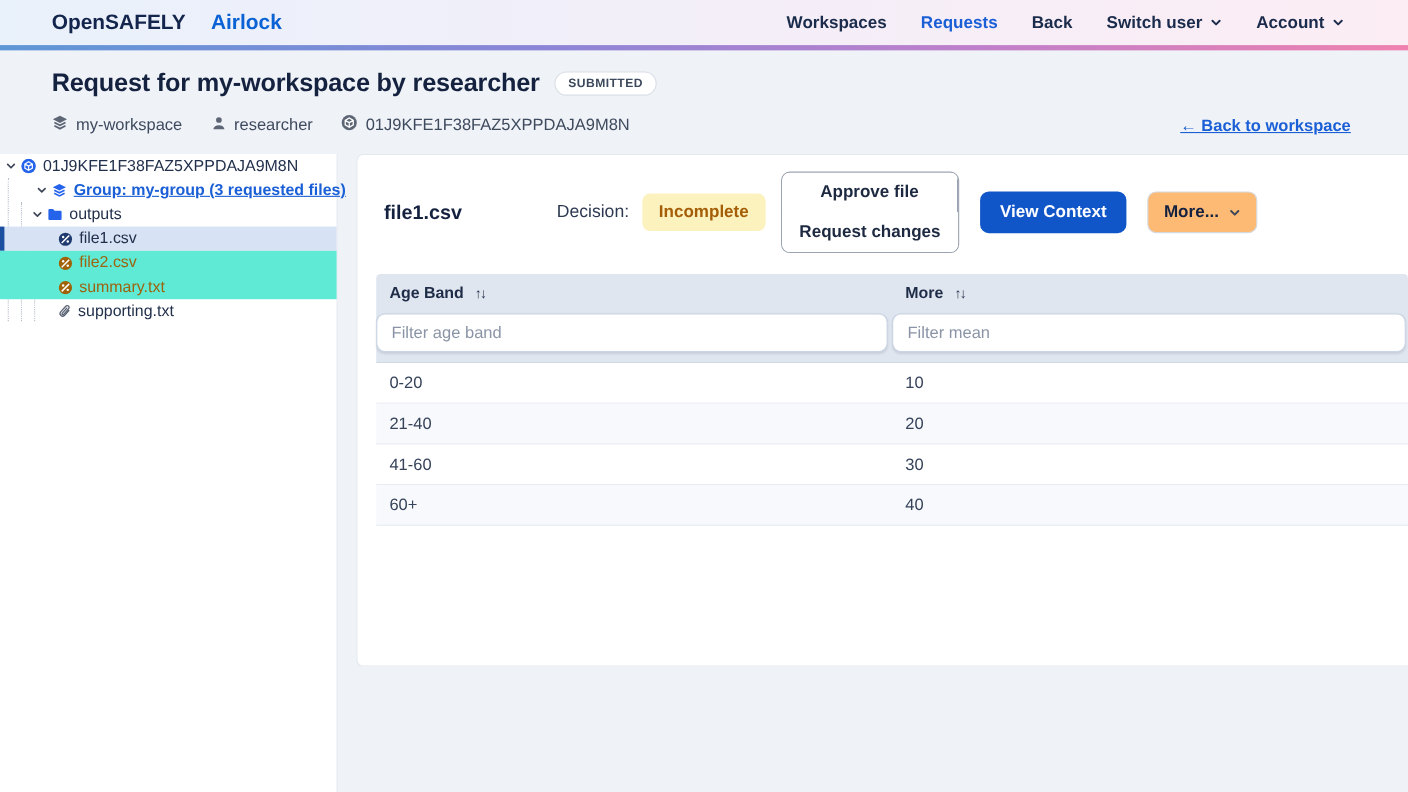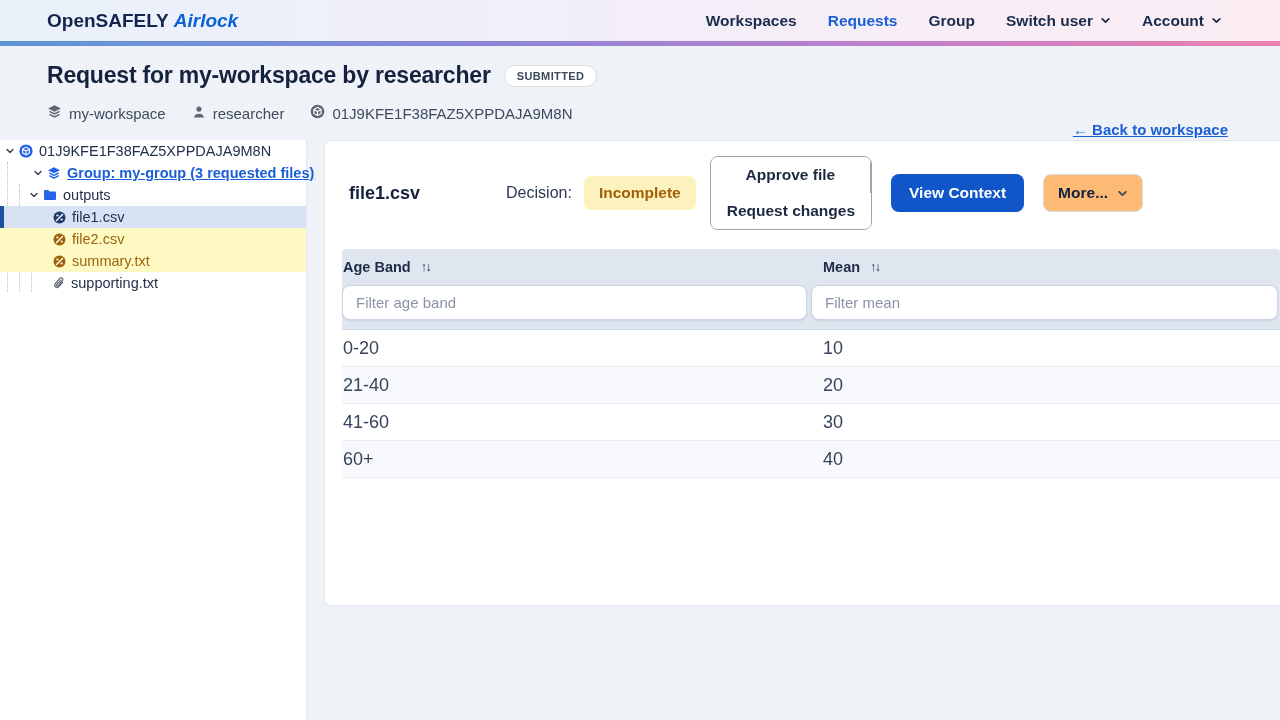--- a/index.html
+++ b/index.html
@@ -11,36 +11,36 @@
     color:#1d2940;
   }
   
   .topnav {
     height:41px; display:flex; align-items:center;
     background:linear-gradient(90deg,#e9f1fb 0%,#f4eef8 55%,#fcedf4 100%);
     padding:0 58px 0 47px;
   }
   .brand { font-size:19px; font-weight:bold; white-space:nowrap; }
   .brand .b1 { color:#13254c; }
-  .brand .b2 { color:#0b62d4; margin-left:5px;font-style:italic; }
+  .brand .b2 { color:#0b62d4; margin-left:23px; }
   .navlinks { margin-left:auto; display:flex; align-items:center; gap:31px; }
   .navitem { font-size:15.5px; font-weight:600; color:#1b2b4b; cursor:pointer; display:flex; align-items:center; gap:7px; }
   .navitem.active { color:#1a5fd6; }
   .gradbar { height:5px; background:linear-gradient(90deg,#5e97d6 0%,#8b85d7 38%,#c07fca 70%,#ef81af 100%); }
 
   
   .pagehead { background:#eff2f7; height:94px; padding:16px 50px 0 47px; position:relative; }
   .titlerow { display:flex; align-items:center; gap:13px; }
   .pagetitle { margin:0; font-size:23px; font-weight:700; color:#14213f; letter-spacing:-0.2px; }
   .statusbadge {
     background:#fff; border:1px solid #d9dee6; color:#3c485c;
     font-size:11px; font-weight:600; letter-spacing:.4px;
     padding:4px 12px; border-radius:999px; white-space:nowrap;
   }
-  .backlink { position:absolute; top:75px; right:52px; color:#1a5fd6; font-size:15px; font-weight:600; text-decoration:underline; cursor:pointer; }
+  .backlink { position:absolute; top:60px; right:52px; color:#1a5fd6; font-size:15px; font-weight:600; text-decoration:underline; cursor:pointer; }
   .overviewlink { position:absolute; top:104px; right:48px; color:#1a5fd6; font-size:15px; font-weight:600; text-decoration:underline; cursor:pointer; }
   .metarow { display:flex; align-items:center; gap:26px; margin-top:15px; }
   .metaitem { display:flex; align-items:center; gap:7px; font-size:15px; color:#3e4a5e; }
   .metaitem svg { flex:none; }
 
   
   .sidebar {
     position:absolute; left:0; top:140px; width:307px; bottom:0;
     background:#fff; border-right:1px solid #e3e7ee;
   }
@@ -51,21 +51,21 @@
   .g3 { left:31px; top:66px; height:86px;  }
   .trow { height:22px; display:flex; align-items:center; position:relative; cursor:pointer; color:#22304c; white-space:nowrap; }
   .trow .chev { width:11px; display:flex; justify-content:center; margin-right:4px; flex:none; }
   .trow .ticon { display:flex; align-items:center; margin-right:6px; flex:none; }
   .lvl0 { padding-left:4px; }
   .lvl1 { padding-left:32px; }
   .lvl2 { padding-left:28px; }
   .lvl3 { padding-left:53px; }
   .trow.sel { background:#d7e3f4; }
   .trow.sel::before { content:""; position:absolute; left:0; top:0; bottom:0; width:4px; background:#1d4fa1; }
-  .trow.warn { background:#fef9c3; color:#9c6410; }
+  .trow.warn { background:#5eead4; color:#9c6410; }
   .treelink { color:#1a5fd6; text-decoration:underline; font-weight:600; }
   .ticon.navyfile { color:#1e3a6e; }
   .ticon.brownfile { color:#a16207; }
 
   
   .card {
     position:absolute; left:324px; top:140px; right:0; height:466px;
     background:#fff; border:1px solid #e3e8ef; border-right:none;
     border-radius:6px 0 0 6px;
   }
@@ -88,52 +88,52 @@
     margin-left:19px; background:#fdba74; border:1px solid #d5dae1; border-radius:8px;
     padding:9px 14px; font-size:15.5px; font-weight:700; color:#14213f;
     font-family:inherit; cursor:pointer; display:flex; align-items:center; gap:9px; white-space:nowrap;
   }
 
   
   .tablewrap { margin:6px 0 0 17px; }
   .thead { background:#dfe6f0; border-radius:4px 4px 0 0; border-bottom:1px solid #cfd9e6; padding-bottom:9px; }
   .throw { display:flex; height:36px; align-items:center; }
   .th { font-weight:700; font-size:14.5px; color:#1e2c47; display:flex; align-items:center; gap:10px; cursor:pointer; }
-  .c1 { width:469px; padding-left:1px; flex:none; }
+  .c1 { width:469px; padding-left:12px; flex:none; }
   .c2 { flex:1; padding-left:12px; }
   .sortglyph { font-size:12.5px; letter-spacing:-1.5px; color:#2a3650; font-weight:400; }
   .filterrow { display:flex; padding:0 2px 0 0; gap:4px; }
   .filterrow input {
     height:35px; border:1px solid #c9d4e4; border-radius:8px; padding:0 13px;
     font-size:15px; color:#25304a; font-family:inherit; background:#fff;
     box-shadow:0 1px 2px rgba(16,24,40,0.10); outline:none;
   }
   .filterrow input::placeholder { color:#8a94a6; }
   .fi1 { width:465px; flex:none; }
   .fi2 { flex:1; }
-  .tr { display:flex; height:37px; align-items:center; border-bottom:1px solid #e8ecf2; font-size:18px; color:#36435a; }
+  .tr { display:flex; height:37px; align-items:center; border-bottom:1px solid #e8ecf2; font-size:15px; color:#36435a; }
   .tr:nth-child(even) { background:#f7f9fc; }
   .chevsm { display:inline-flex; }
 </style>
 </head>
 <body>
 
 <div class="topnav">
   <div class="brand">
     <span class="b1">OpenSAFELY</span><span class="b2">Airlock</span>
   </div>
   <div class="navlinks">
     <span class="navitem">
         <span>Workspaces</span>
       </span>
     <span class="navitem active">
         <span>Requests</span>
       </span>
     <span class="navitem">
-        <span>Group</span>
+        <span>Back</span>
       </span>
     <span class="navitem">
         <span>Switch user</span>
       <span class="chevsm">
           <svg width="11" height="11" viewBox="0 0 10 10">
             <path d="M2 3.5 L5 6.5 L8 3.5" fill="none" stroke="#1b2b4b" stroke-width="1.6" stroke-linecap="round" stroke-linejoin="round"></path>
           </svg>
         </span>
     </span>
     <span class="navitem">
@@ -301,21 +301,21 @@
   </div>
 
   <div class="tablewrap">
     <div class="thead">
       <div class="throw">
         <div class="th c1">
           <span>Age Band</span>
           <span class="sortglyph">↑↓</span>
         </div>
         <div class="th c2">
-          <span>Mean</span>
+          <span>More</span>
           <span class="sortglyph">↑↓</span>
         </div>
       </div>
       <div class="filterrow">
         <input class="fi1" type="text" placeholder="Filter age band" style="">
         <input class="fi2" type="text" placeholder="Filter mean" style="">
       </div>
     </div>
     <div>
       <div class="tr">

